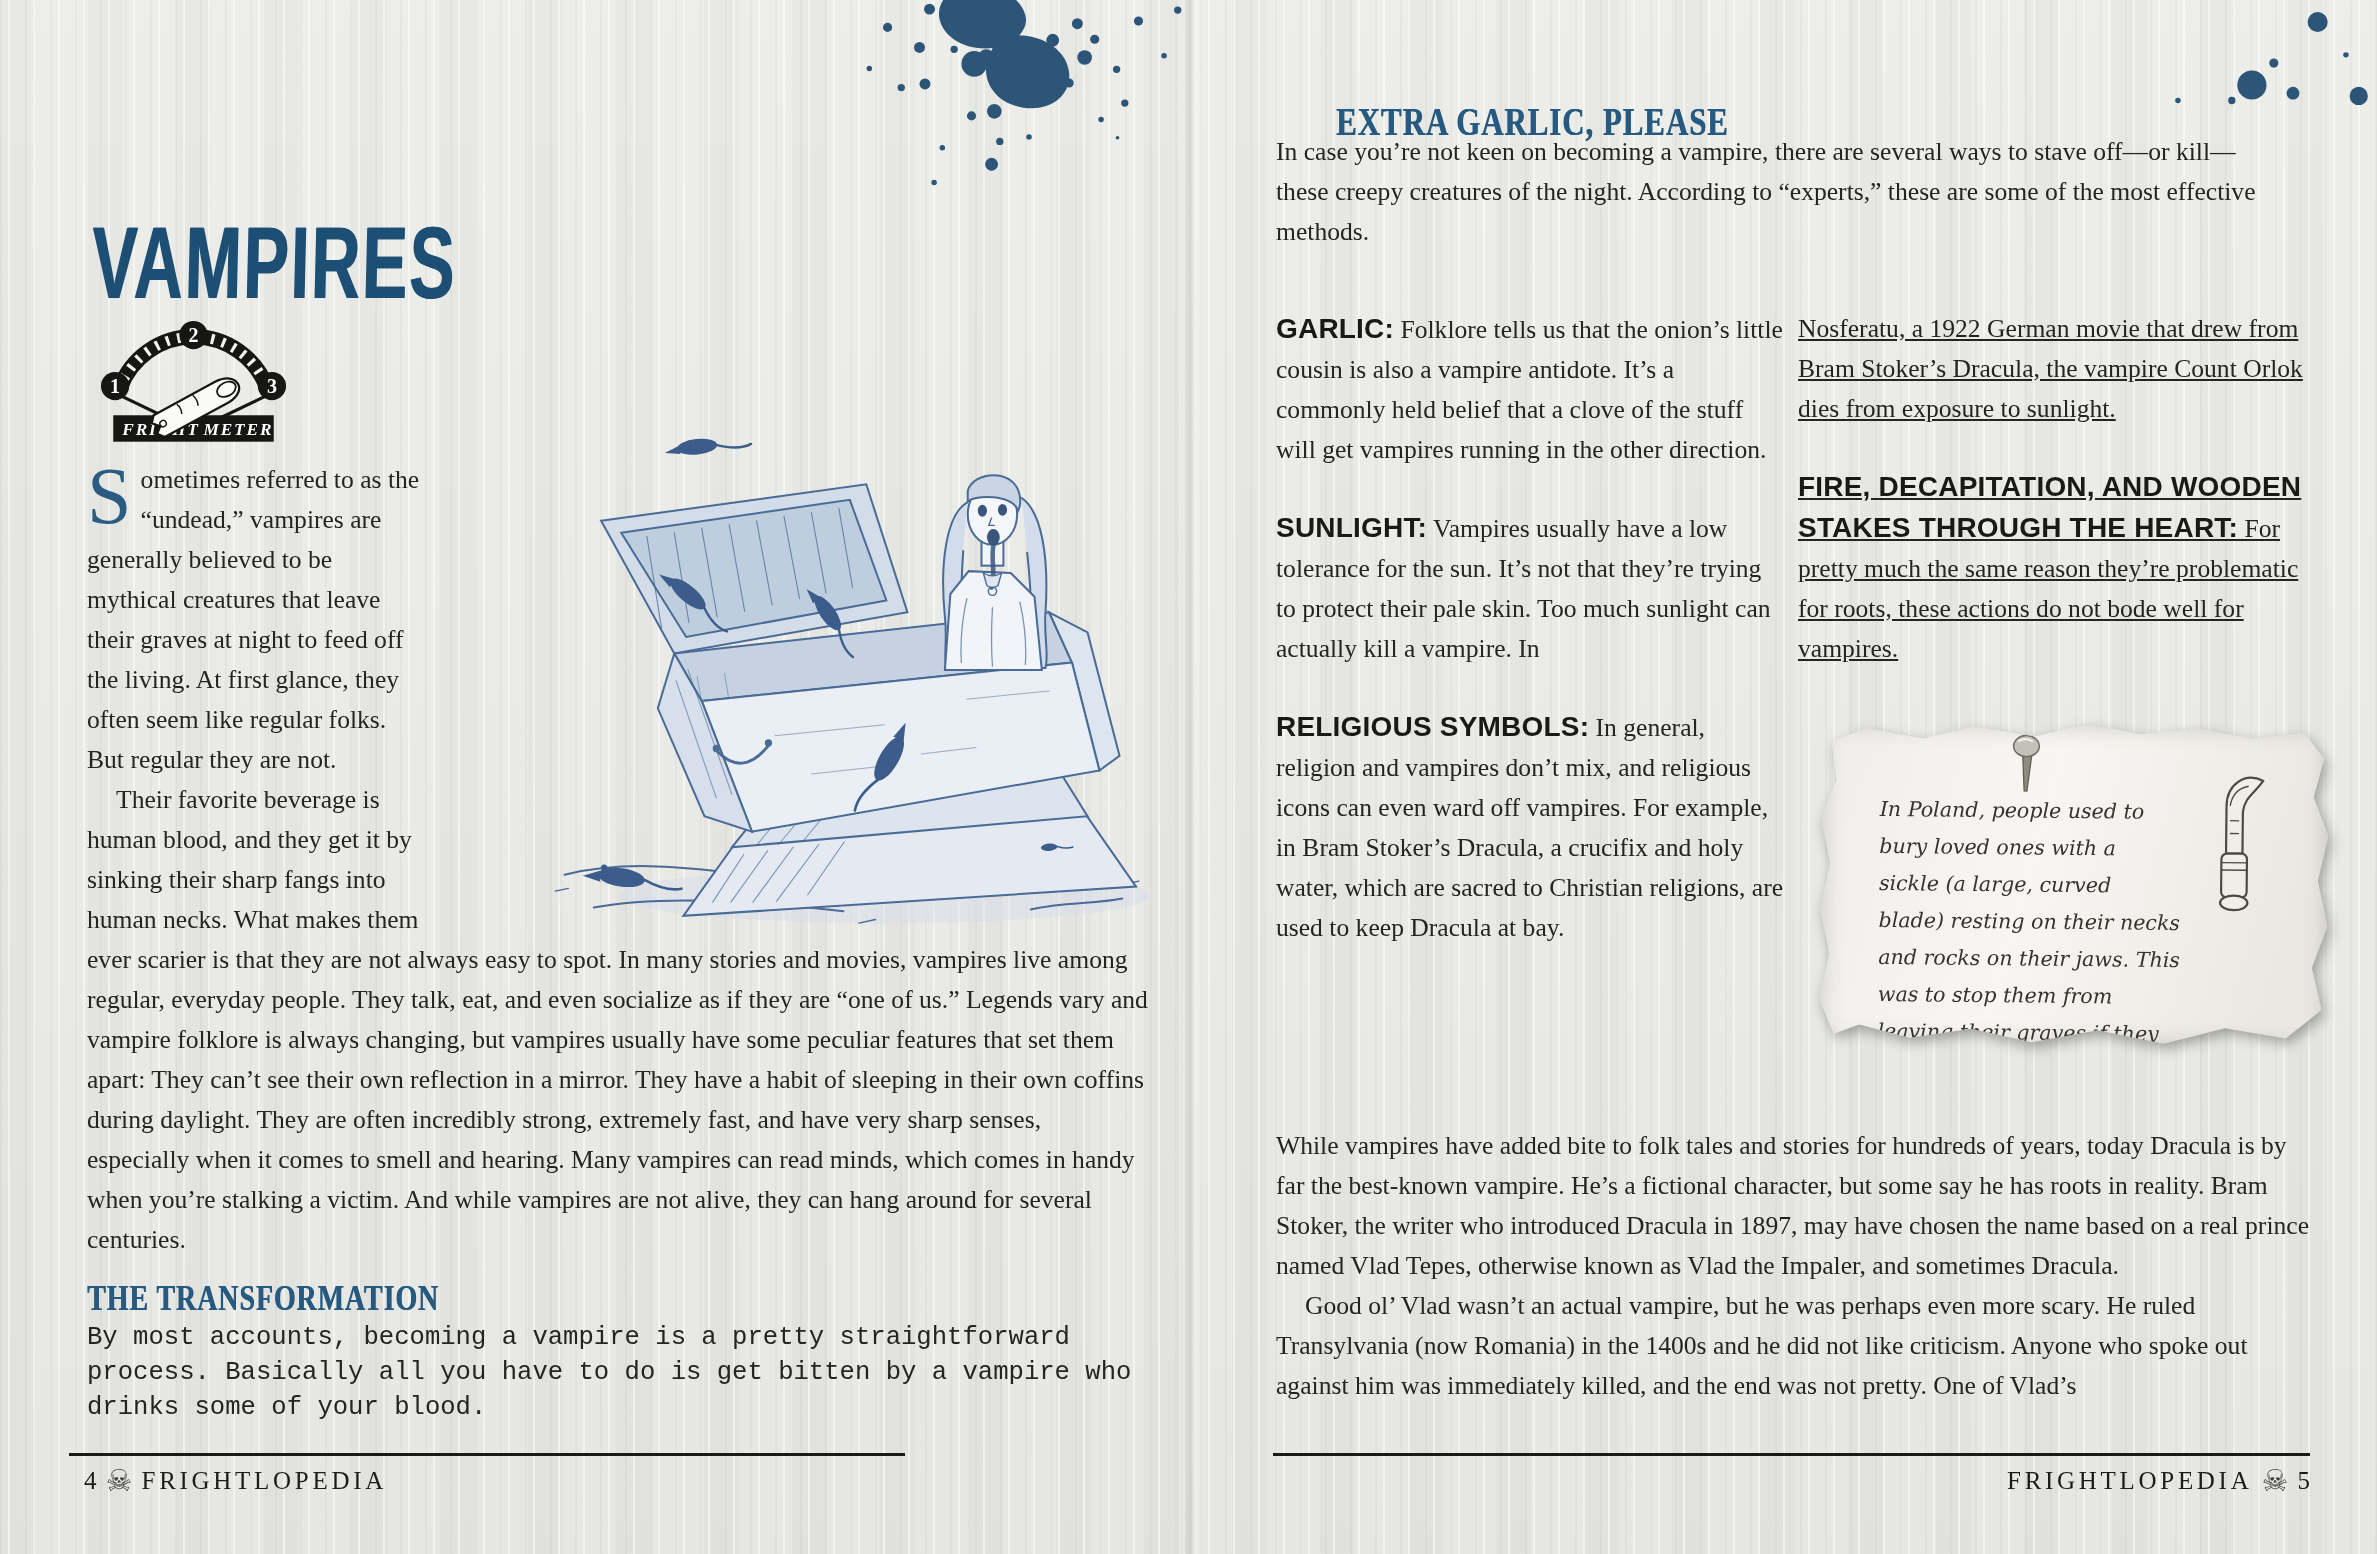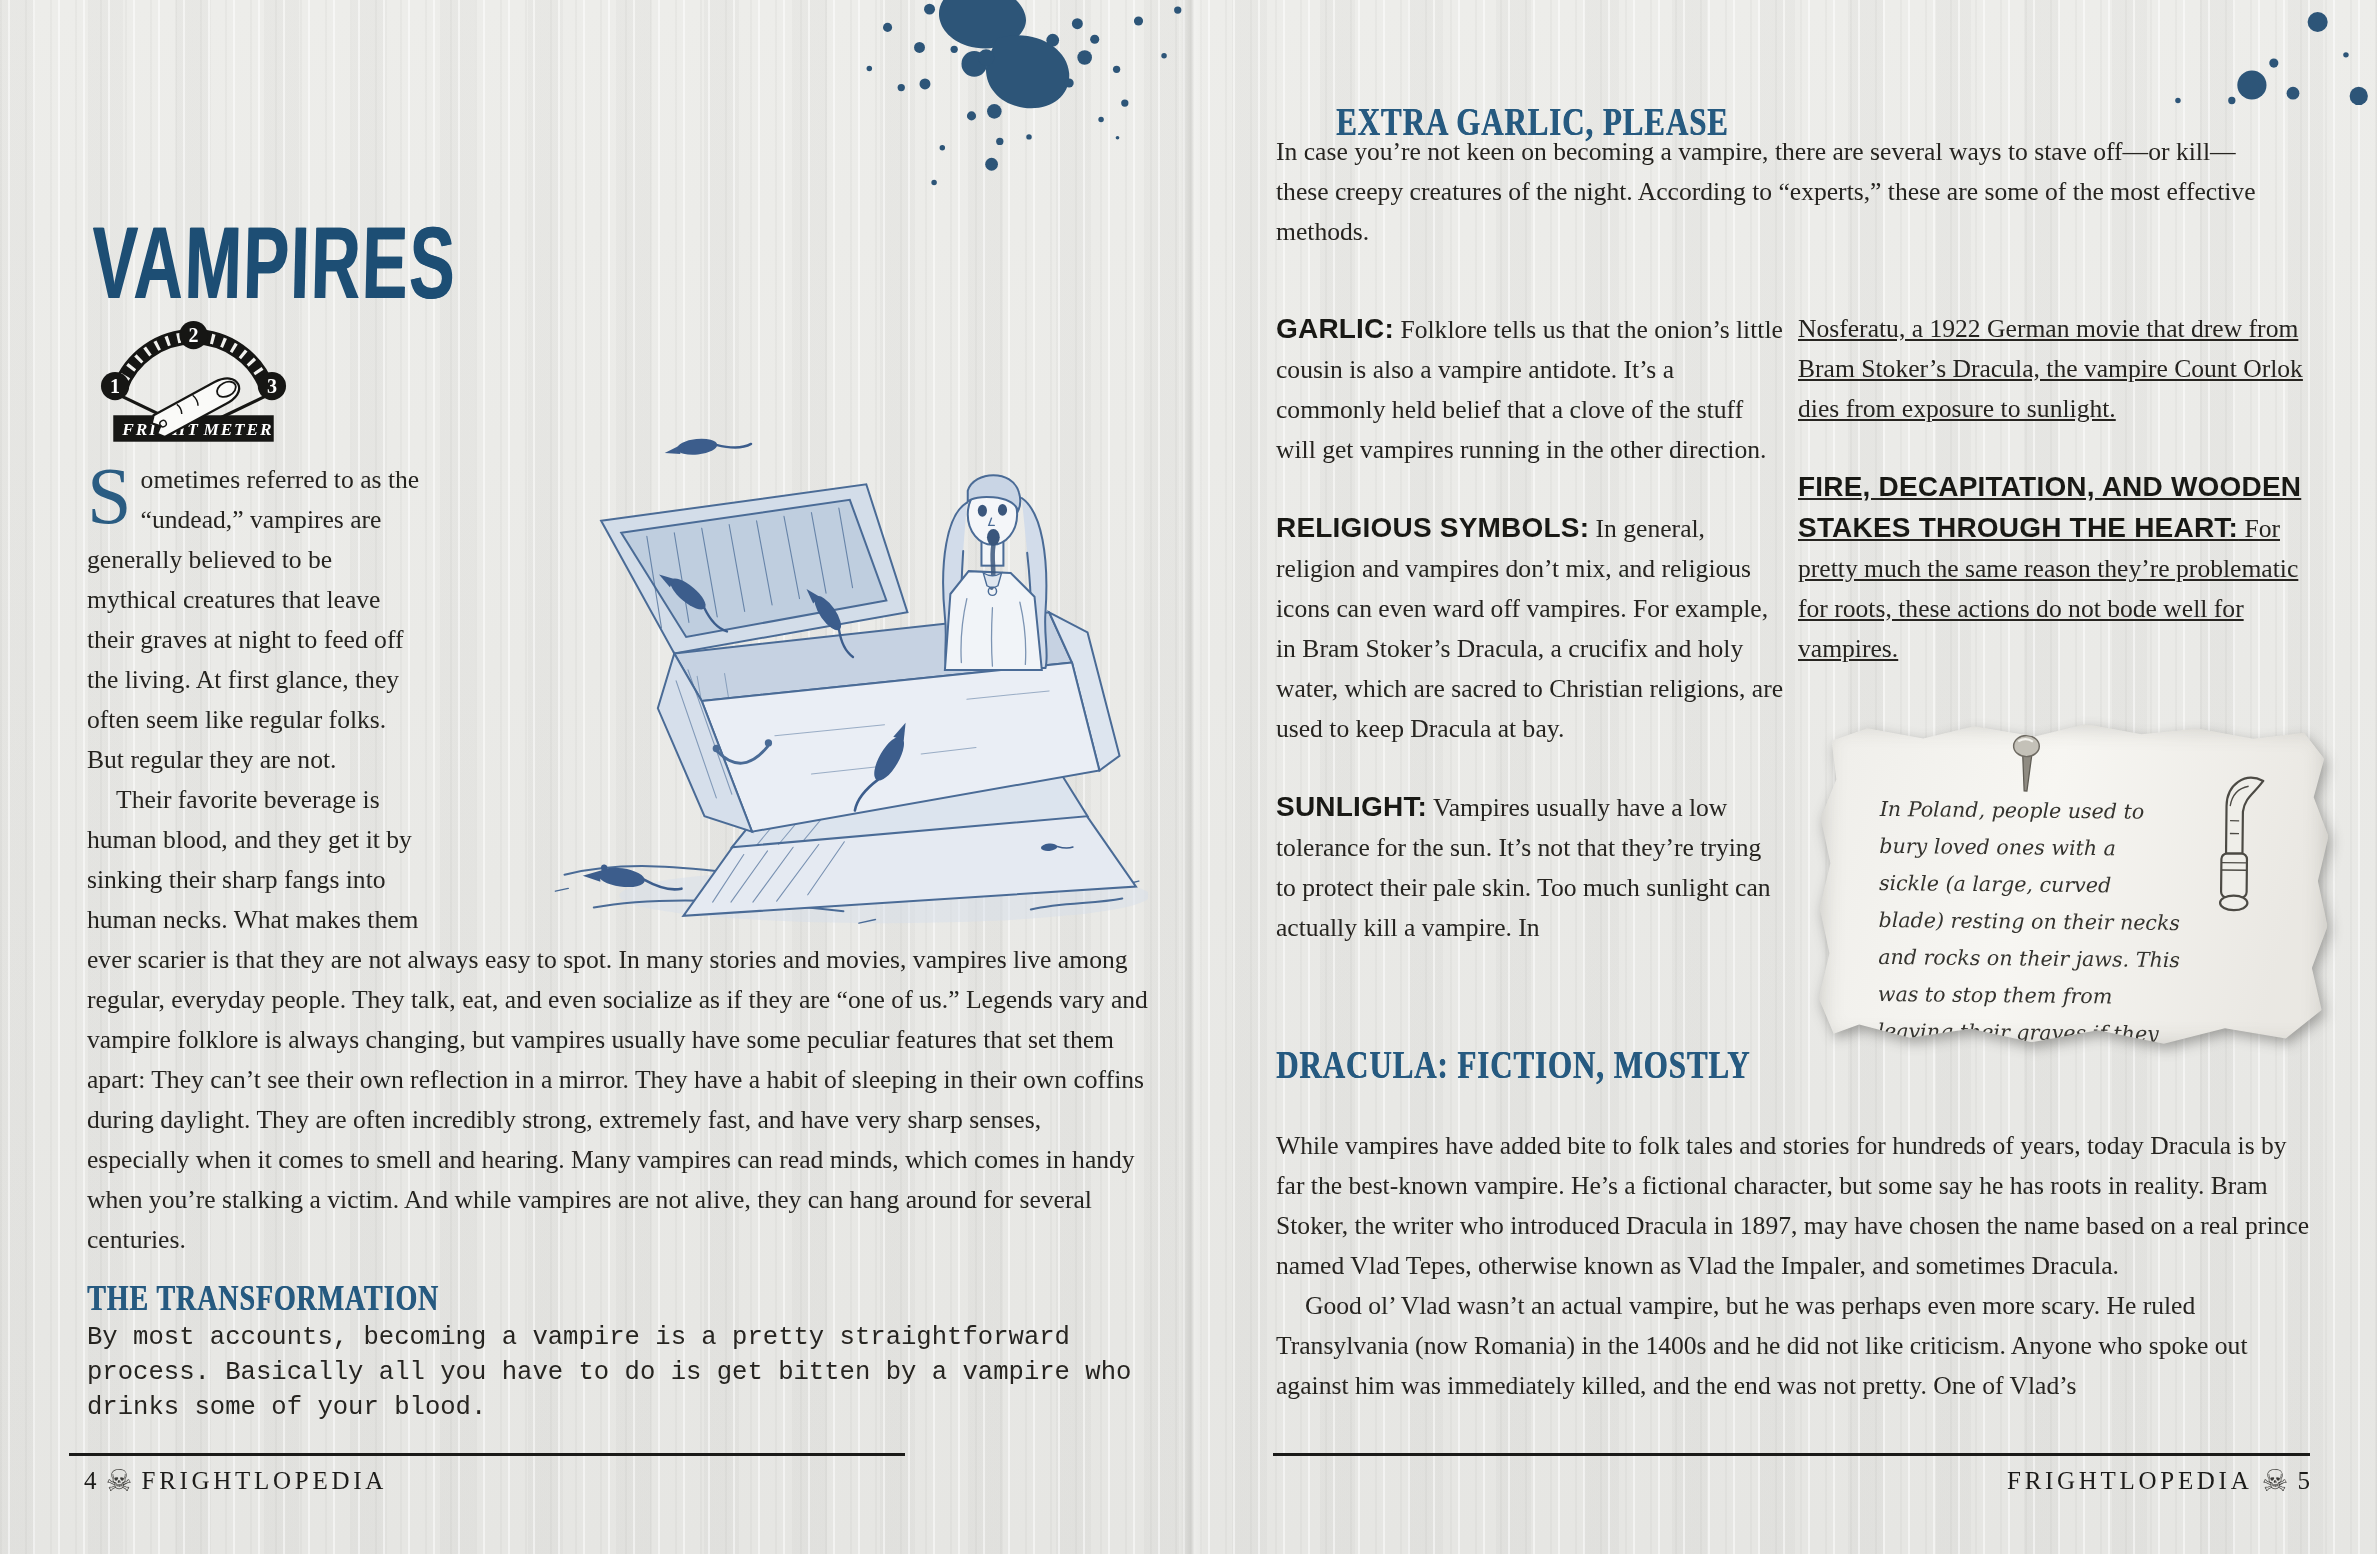--- a/index.html
+++ b/index.html
@@ -231,22 +231,22 @@
     <span>FRIGHTLOPEDIA</span>
   </div>
 
   <div class="abs" style="left:1336px;top:99px;">
     <span class="h-blue" style="font-size:31px;">EXTRA GARLIC, PLEASE</span>
   </div>
   <div class="abs body-text" style="left:1276px;top:132px;width:993px;">In case you’re not keen on becoming a vampire, there are several ways to stave off—or kill—these creepy creatures of the night. According to “experts,” these are some of the most effective methods.</div>
 
   <div class="abs body-text col" style="left:1276px;top:309px;width:508px;">
     <p><span class="lbl">GARLIC:</span><span> Folklore tells us that the onion’s little cousin is also a vampire antidote. It’s a commonly held belief that a clove of the stuff will get vampires running in the other direction.</span></p>
+    <p><span class="lbl">SUNLIGHT:</span><span> Vampires usually have a low tolerance for the sun. It’s not that they’re trying to protect their pale skin. Too much sunlight can actually kill a vampire. In</span></p>
     <p><span class="lbl">RELIGIOUS SYMBOLS:</span><span> In general, religion and vampires don’t mix, and religious icons can even ward off vampires. For example, in Bram Stoker’s Dracula, a crucifix and holy water, which are sacred to Christian religions, are used to keep Dracula at bay.</span></p>
-    <p><span class="lbl">SUNLIGHT:</span><span> Vampires usually have a low tolerance for the sun. It’s not that they’re trying to protect their pale skin. Too much sunlight can actually kill a vampire. In</span></p>
   </div>
 
   <div class="abs body-text col" style="left:1798px;top:309px;width:508px;text-decoration:underline;">
     <p>Nosferatu, a 1922 German movie that drew from Bram Stoker’s Dracula, the vampire Count Orlok dies from exposure to sunlight.</p>
     <p><span class="lbl">FIRE, DECAPITATION, AND WOODEN STAKES THROUGH THE HEART:</span><span> For pretty much the same reason they’re problematic for roots, these actions do not bode well for vampires.</span></p>
   </div>
 
   <div class="abs note-wrap" style="left:1820px;top:724px;">
     <div class="note">
       <div class="note-text">In Poland, people used to bury loved ones with a sickle (a large, curved blade) resting on their necks and rocks on their jaws. This was to stop them from leaving their graves if they turned out to be vampires.</div>
@@ -262,23 +262,20 @@
       </svg>
 
       <svg class="abs" style="left:181px;top:7.3px;" width="48" height="66" viewBox="0 0 52 72">
         <polygon points="22,26 32,26 27,66 24,66" fill="#8f8b82" stroke="#5f5c54" stroke-width="1.4"></polygon>
         <ellipse cx="26" cy="17" rx="14" ry="11.5" fill="#c4c1b8" stroke="#6e6a62" stroke-width="1.6"></ellipse>
         <path d="M17,12 q8,-5 16,0" stroke="#f2f1ec" stroke-width="2.4" fill="none"></path>
       </svg>
     </div>
   </div>
 
-  <div class="abs" style="left:1276px;top:1042px;">
-    <span class="h-blue" style="font-size:31px;">DRACULA: FICTION, MOSTLY</span>
-  </div>
   <div class="abs body-text" style="left:1276px;top:1090px;width:1042px;margin-top:36px;">
     <p class="noindent">While vampires have added bite to folk tales and stories for hundreds of years, today Dracula is by far the best-known vampire. He’s a fictional character, but some say he has roots in reality. Bram Stoker, the writer who introduced Dracula in 1897, may have chosen the name based on a real prince named Vlad Tepes, otherwise known as Vlad the Impaler, and sometimes Dracula.</p>
     <p class="indent">Good ol’ Vlad wasn’t an actual vampire, but he was perhaps even more scary. He ruled Transylvania (now Romania) in the 1400s and he did not like criticism. Anyone who spoke out against him was immediately killed, and the end was not pretty. One of Vlad’s</p>
   </div>
 
   <div class="abs footer-rule" style="left:1273px;top:1453px;width:1037px;"></div>
   <div class="abs footer" style="left:1273px;top:1463px;width:1037px;justify-content:flex-end;">
     <span>FRIGHTLOPEDIA</span>
     <span class="skull">☠</span>
     <span class="pagenum">5</span>

